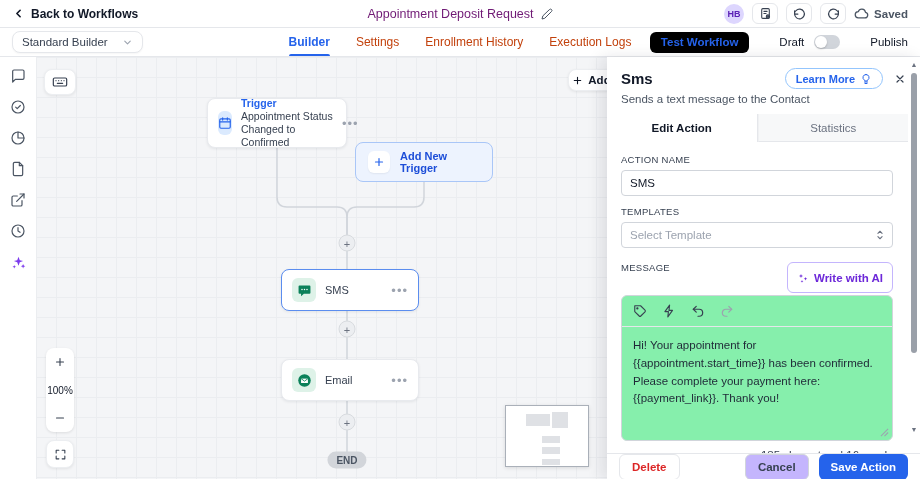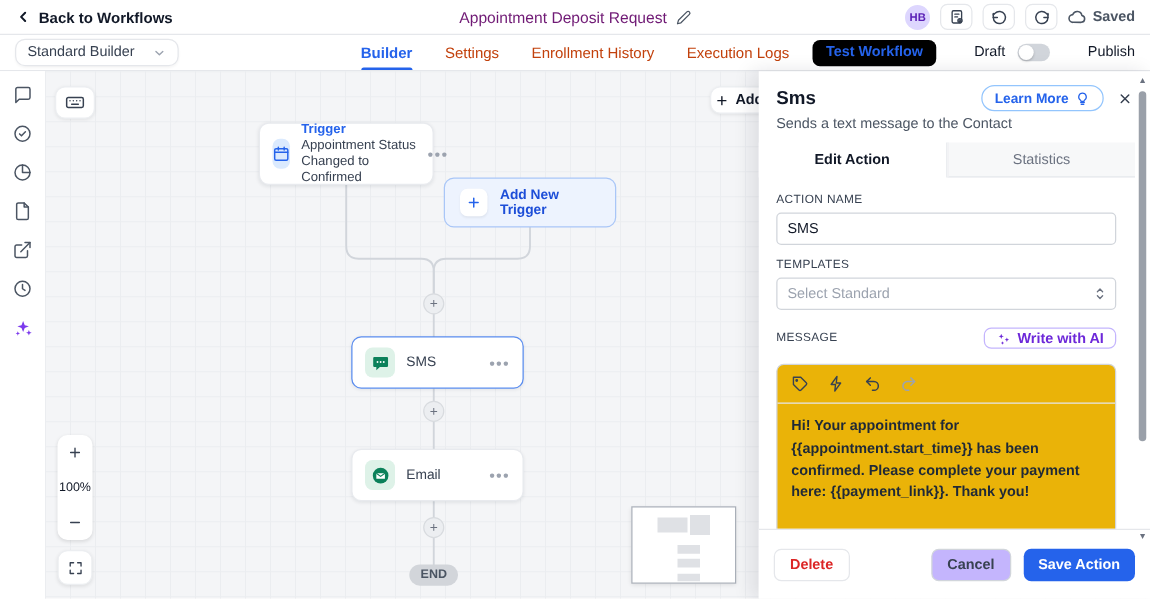--- a/index.html
+++ b/index.html
@@ -83,30 +83,30 @@
   .panel-tabs { display:flex; margin-top:9px; height:28px; margin-right:12px; }
   .ptab { flex:1; display:flex; align-items:center; justify-content:center; font-size:11.5px; cursor:pointer; }
   .ptab.active { background:#fff; color:#111827; font-weight:600; border-right:1px solid #e5e7eb; }
   .ptab.inactive { background:#f7f8f9; color:#6b7280; border-bottom:1px solid #e5e7eb; border-left:1px solid #f0f1f3; }
   .form { padding:12px 27px 0 14px; }
   .f-label { font-size:9.5px; font-weight:400; color:#374151; letter-spacing:.03em; margin-bottom:5px; }
   .f-input { width:100%; height:26px; border:1px solid #d1d5db; border-radius:4px; font-size:11.5px; color:#111827; padding:0 8px; font-family:"Liberation Sans",sans-serif; outline:none; background:#fff; }
   .f-select { position:relative; margin-bottom:14px; }
   .f-select .f-input { color:#9ca3af; display:flex; align-items:center; cursor:pointer; }
   .updown { position:absolute; right:8px; top:7px; color:#6b7280; }
-  .msg-row { display:flex; align-items:center; margin-top:4px; margin-bottom:12px; }
-  .write-ai { margin-left:auto; display:flex; align-items:center; gap:5px; border:1.5px solid #c4b5fd; border-radius:6px; background:#fff; color:#6d28d9; font-size:11.5px; font-weight:600; height:17px; padding:0 9px; cursor:pointer; }
-  .editor { border:1px solid #d1d5db; border-radius:6px; background:#eab308;font-weight:bold; }
+  .msg-row { display:flex; margin-top:4px; margin-bottom:2px; }
+  .write-ai { margin-left:auto; display:flex; align-items:center; gap:5px; border:1.5px solid #c4b5fd; border-radius:6px; background:#fff; color:#6d28d9; font-size:11.5px; font-weight:600; height:31px; padding:0 9px; cursor:pointer; }
+  .editor { border:1px solid #d1d5db; border-radius:6px; background:#86efac; }
   .ed-toolbar { display:flex; align-items:center; gap:15px; padding:8px 11px; color:#374151; border-bottom:1px solid #e5e7eb; }
   .ed-toolbar .icon { cursor:pointer; }
   .ed-toolbar .muted { color:#9ca3af; }
   .ed-text { position:relative; padding:10px 11px; font-size:11.5px; line-height:1.55; color:#1f2937; height:113px; cursor:text; }
   .resize-handle { position:absolute; right:3px; bottom:3px; color:#9ca3af; }
   .char-count { text-align:right; font-size:11.5px; color:#374151; margin-top:8px; }
-  .panel-footer { position:absolute; left:0; right:0; bottom:0; height:56px; border-top:1px solid #e5e7eb; display:flex; align-items:center; padding:0 12px; background:#fff; }
+  .panel-footer { position:absolute; left:0; right:0; bottom:0; height:26px; border-top:1px solid #e5e7eb; display:flex; align-items:center; padding:0 12px; background:#fff; }
   .btn { border-radius:6px; font-size:11.5px; font-weight:600; height:26px; padding:0 12px; cursor:pointer; display:flex; align-items:center; font-family:"Liberation Sans",sans-serif; }
   .btn-delete { border:1px solid #e5e7eb; background:#fff; color:#dc2626; }
   .btn-cancel { margin-left:auto; border:1px solid #d1d5db; background:#c4b5fd; color:#374151; }
   .btn-save { margin-left:10px; border:none; background:#2563eb; color:#fff; }
   .pscroll { position:absolute; right:1px; top:4px; bottom:46px; width:10px; }
   .pscroll .arr { position:absolute; left:1px; width:8px; text-align:center; font-size:7px; color:#6b7280; }
   .pscroll .thumb { position:absolute; left:2px; top:12px; width:6px; height:280px; background:#9aa0a9; border-radius:3px; cursor:pointer; }
 </style>
 </head>
 <body>
@@ -381,21 +381,21 @@
       <div class="ptab active">Edit Action</div>
       <div class="ptab inactive">Statistics</div>
     </div>
 
     <div class="form">
       <div class="f-label">ACTION NAME</div>
       <input class="f-input" style="margin-bottom: 10px;" value="SMS">
 
       <div class="f-label">TEMPLATES</div>
       <div class="f-select">
-        <div class="f-input">Select Standard</div>
+        <div class="f-input">Select Template</div>
         <span class="updown icon">
           <svg width="10" height="12" viewBox="0 0 24 28" fill="none" stroke="currentColor" stroke-width="2.6" stroke-linecap="round" stroke-linejoin="round">
               <path d="M7 10l5-5 5 5"></path>
               <path d="M7 18l5 5 5-5"></path>
             </svg>
         </span>
       </div>
 
       <div class="msg-row">
         <span class="f-label" style="margin-bottom:0;">MESSAGE</span>

